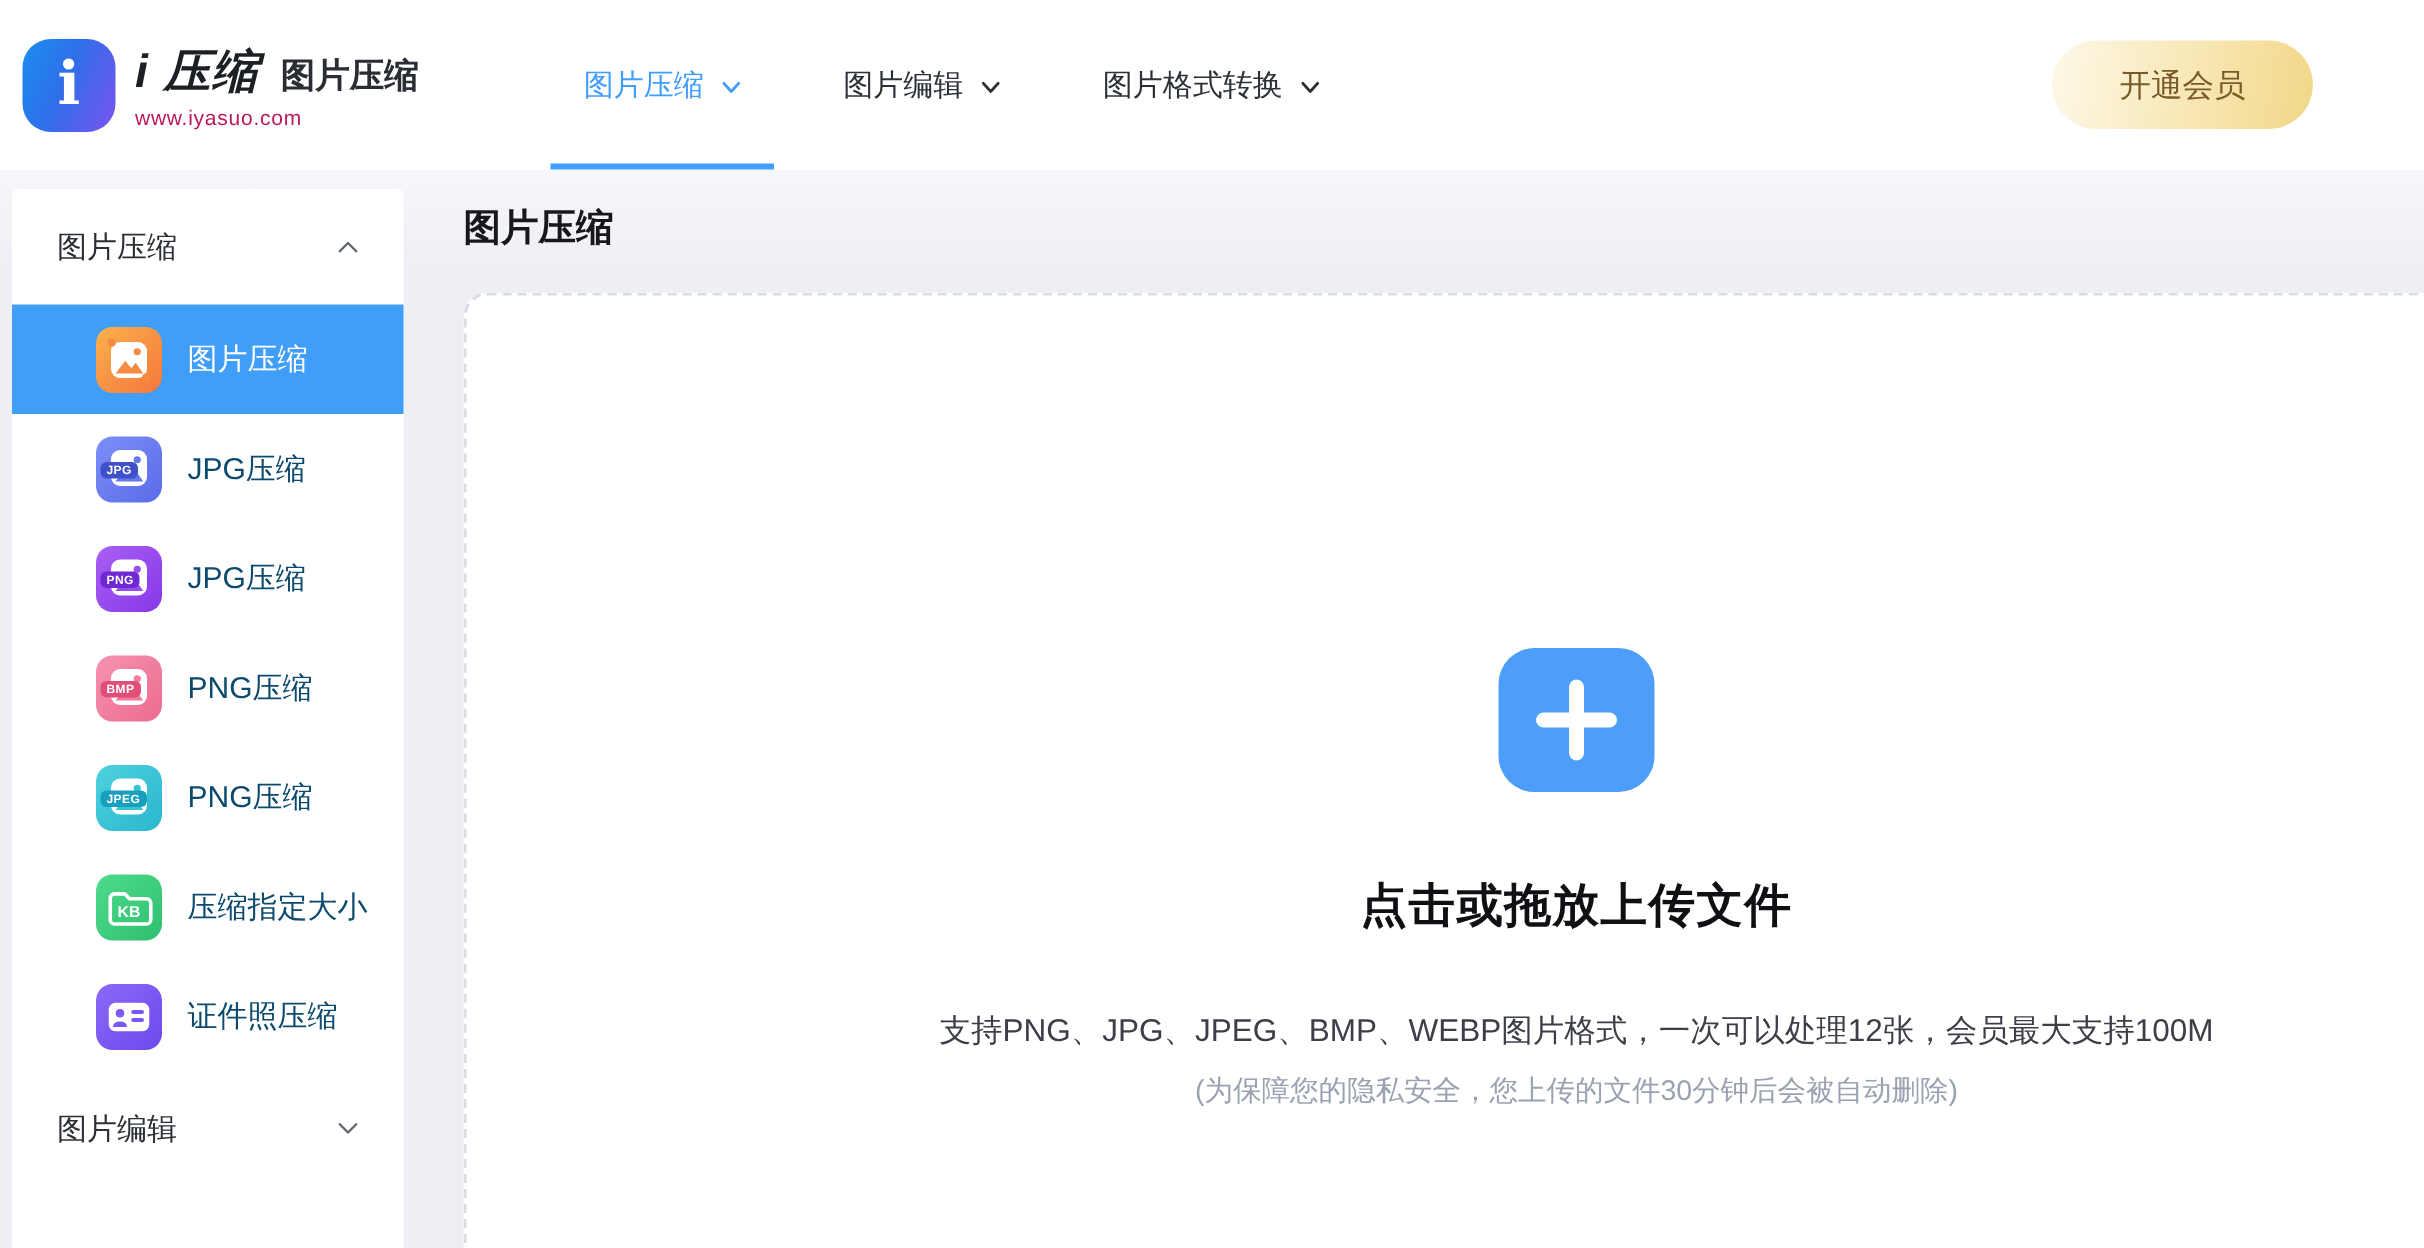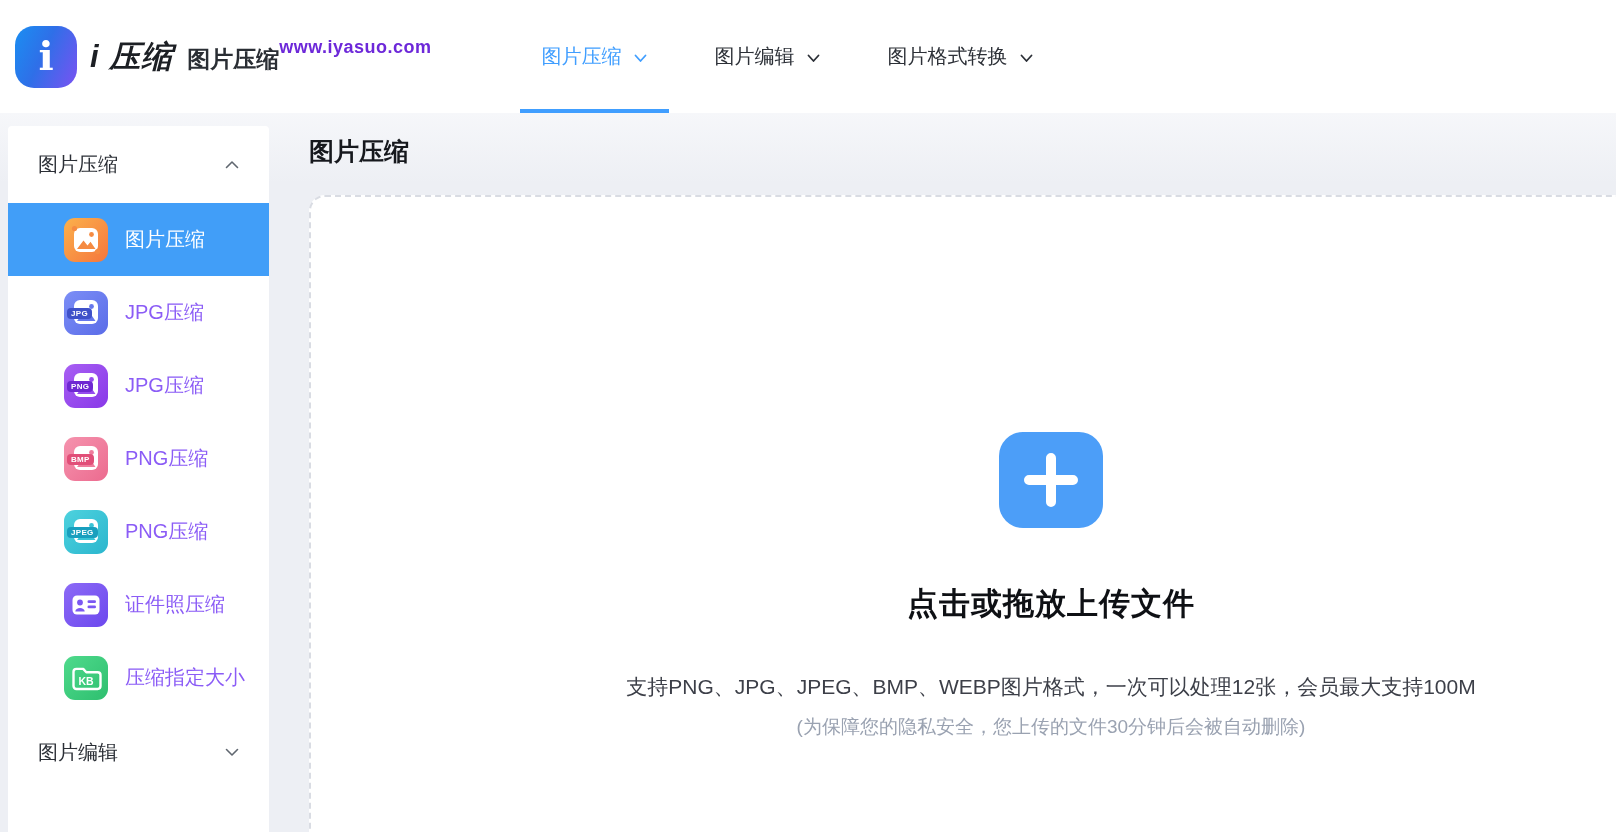--- a/index.html
+++ b/index.html
@@ -7,25 +7,25 @@
     font-family:"Liberation Sans","DejaVu Sans",sans-serif; }
 
   
   .header { position:relative; height:113px; background:#fff; display:flex; align-items:center; }
   .brand { display:flex; align-items:center; gap:13px; padding-left:15px; }
   .logo-badge { width:62px; height:62px; border-radius:19px;
     background:linear-gradient(115deg,#1E89F0 8%,#2f6fe8 45%,#7a52f2 100%);
     display:flex; align-items:center; justify-content:center; }
   .logo-badge span { color:#fff; font-family:"DejaVu Serif","Liberation Serif",serif;
     font-weight:bold; font-size:40px; line-height:1; transform:translateY(-1px); }
-  .brand-lines { display:flex; flex-direction:row; }
+  .brand-lines { display:flex; flex-direction:column; }
   .brand-row { display:flex; align-items:baseline; gap:14px; }
   .brand-name { font-size:31px; font-weight:bold; color:#1c1f24; font-style:italic; letter-spacing:1px;}
   .brand-tagline { font-size:23px; font-weight:bold; color:#2a2e34; }
-  .brand-url { font-size:18px; color:#6d28d9; margin-top:1px; letter-spacing:.5px;font-weight:bold; }
+  .brand-url { font-size:14px; color:#be185d; margin-top:1px; letter-spacing:.5px; }
 
   .nav { display:flex; height:113px; margin-left:88px; }
   .nav-tab { position:relative; display:flex; align-items:center; gap:12px; padding:0 22px;
     font-size:20px; color:#2c3037; cursor:pointer; }
   .nav-tab + .nav-tab { margin-left:24px; }
   .nav-tab.active { color:#409EFF; }
   .nav-tab.active::after { content:""; position:absolute; left:0; right:0; bottom:0;
     height:4px; background:#409EFF; }
   .nav-chevron { margin-top:3px; }
 
@@ -35,21 +35,21 @@
 
   
   .app { display:flex; height:719px; background:linear-gradient(180deg,#f6f7fa 0px,#edeff4 70px); }
 
   .sidebar { width:261px; margin:13px 0 0 8px; background:#fff; border-radius:4px 4px 0 0;
     display:flex; flex-direction:column; }
   .group-header { height:77px; display:flex; align-items:center; padding:0 30px;
     font-size:20px; color:#2b2f36; cursor:pointer; }
   .group-header .gh-chevron { margin-left:auto; color:#606770; }
   .side-item { height:73px; display:flex; align-items:center; padding-left:56px; gap:17px; cursor:pointer; }
-  .side-item .side-label { font-size:20px; color:#8b5cf6; }
+  .side-item .side-label { font-size:20px; color:#0c4a6e; }
   .side-item.active { background:#419EF8; }
   .side-item.active .side-label { color:#fff; }
 
   .tool-icon { position:relative; width:44px; height:44px; border-radius:11px; flex:0 0 44px;
     display:flex; align-items:center; justify-content:center;
     background:linear-gradient(135deg,var(--c1),var(--c2)); }
   .tool-icon svg { display:block; }
   .fmt-badge { position:absolute; left:3px; bottom:16px; padding:1px 4px; border-radius:4px;
     background:var(--bc); color:#fff; font-size:8px; font-weight:bold; letter-spacing:.3px; }
   .ic-main  { --c1:#FBB14C; --c2:#F5763C; --ic:#F58B42; }
@@ -102,20 +102,21 @@
         </svg>
     </div>
     <div class="nav-tab">
       <span>图片格式转换</span>
       <svg class="nav-chevron" width="13" height="9" viewBox="0 0 13 9">
           <path d="M1.5 1.5 L6.5 7 L11.5 1.5" fill="none" stroke="currentColor" stroke-width="1.8" stroke-linecap="round" stroke-linejoin="round"></path>
         </svg>
     </div>
   </nav>
 
+  <button class="vip-btn">开通会员</button>
 </header>
 
 <div class="app">
 
   <aside class="sidebar">
     <div class="group-header">
       <span>图片压缩</span>
       <svg class="gh-chevron" width="14" height="9" viewBox="0 0 14 9">
           <path d="M1.5 7.5 L7 2 L12.5 7.5" fill="none" stroke="currentColor" stroke-width="1.6" stroke-linecap="round" stroke-linejoin="round"></path>
         </svg>
@@ -176,40 +177,40 @@
           <rect x="10" y="9" width="24" height="24" rx="6" fill="#fff"></rect>
           <circle cx="27.5" cy="15.5" r="2.4" fill="var(--ic)"></circle>
           <path d="M13 30 L19.5 21.5 L23.5 26.5 L26.5 22.8 L31.5 30 Z" fill="var(--ic)"></path>
         </svg>
         <span class="fmt-badge">JPEG</span>
       </span>
       <span class="side-label">PNG压缩</span>
     </div>
 
     <div class="side-item">
+      <span class="tool-icon ic-kb">
+        <svg width="44" height="44" viewBox="0 0 44 44">
+          <path d="M9.5 15.8 c0-1.6 1.3-2.9 2.9-2.9 h6.8 l3.1 3.3 h11.3 c1.6 0 2.9 1.3 2.9 2.9 v11 c0 1.6-1.3 2.9-2.9 2.9 H12.4 c-1.6 0-2.9-1.3-2.9-2.9 z" fill="none" stroke="#fff" stroke-width="2.4" stroke-linejoin="round"></path>
+          <text x="22" y="28.6" text-anchor="middle" font-size="10.5" font-weight="bold" fill="#fff" font-family="Liberation Sans, sans-serif">KB</text>
+        </svg>
+      </span>
+      <span class="side-label">压缩指定大小</span>
+    </div>
+
+    <div class="side-item">
       <span class="tool-icon ic-idcard">
         <svg width="44" height="44" viewBox="0 0 44 44">
           <rect x="8.5" y="12.5" width="27" height="19" rx="4.5" fill="#fff"></rect>
           <circle cx="16" cy="19.5" r="2.9" fill="var(--ic)"></circle>
           <path d="M11.3 28.6 c0-4.8 9.4-4.8 9.4 0 z" fill="var(--ic)"></path>
           <rect x="23.5" y="17.3" width="8.5" height="2.7" rx="1.35" fill="var(--ic)"></rect>
           <rect x="23.5" y="22.6" width="8.5" height="2.7" rx="1.35" fill="var(--ic)"></rect>
         </svg>
       </span>
       <span class="side-label">证件照压缩</span>
-    </div>
-
-    <div class="side-item">
-      <span class="tool-icon ic-kb">
-        <svg width="44" height="44" viewBox="0 0 44 44">
-          <path d="M9.5 15.8 c0-1.6 1.3-2.9 2.9-2.9 h6.8 l3.1 3.3 h11.3 c1.6 0 2.9 1.3 2.9 2.9 v11 c0 1.6-1.3 2.9-2.9 2.9 H12.4 c-1.6 0-2.9-1.3-2.9-2.9 z" fill="none" stroke="#fff" stroke-width="2.4" stroke-linejoin="round"></path>
-          <text x="22" y="28.6" text-anchor="middle" font-size="10.5" font-weight="bold" fill="#fff" font-family="Liberation Sans, sans-serif">KB</text>
-        </svg>
-      </span>
-      <span class="side-label">压缩指定大小</span>
     </div>
 
     <div class="group-header">
       <span>图片编辑</span>
       <svg class="gh-chevron" width="14" height="9" viewBox="0 0 14 9">
           <path d="M1.5 1.5 L7 7 L12.5 1.5" fill="none" stroke="currentColor" stroke-width="1.6" stroke-linecap="round" stroke-linejoin="round"></path>
         </svg>
     </div>
   </aside>
 

